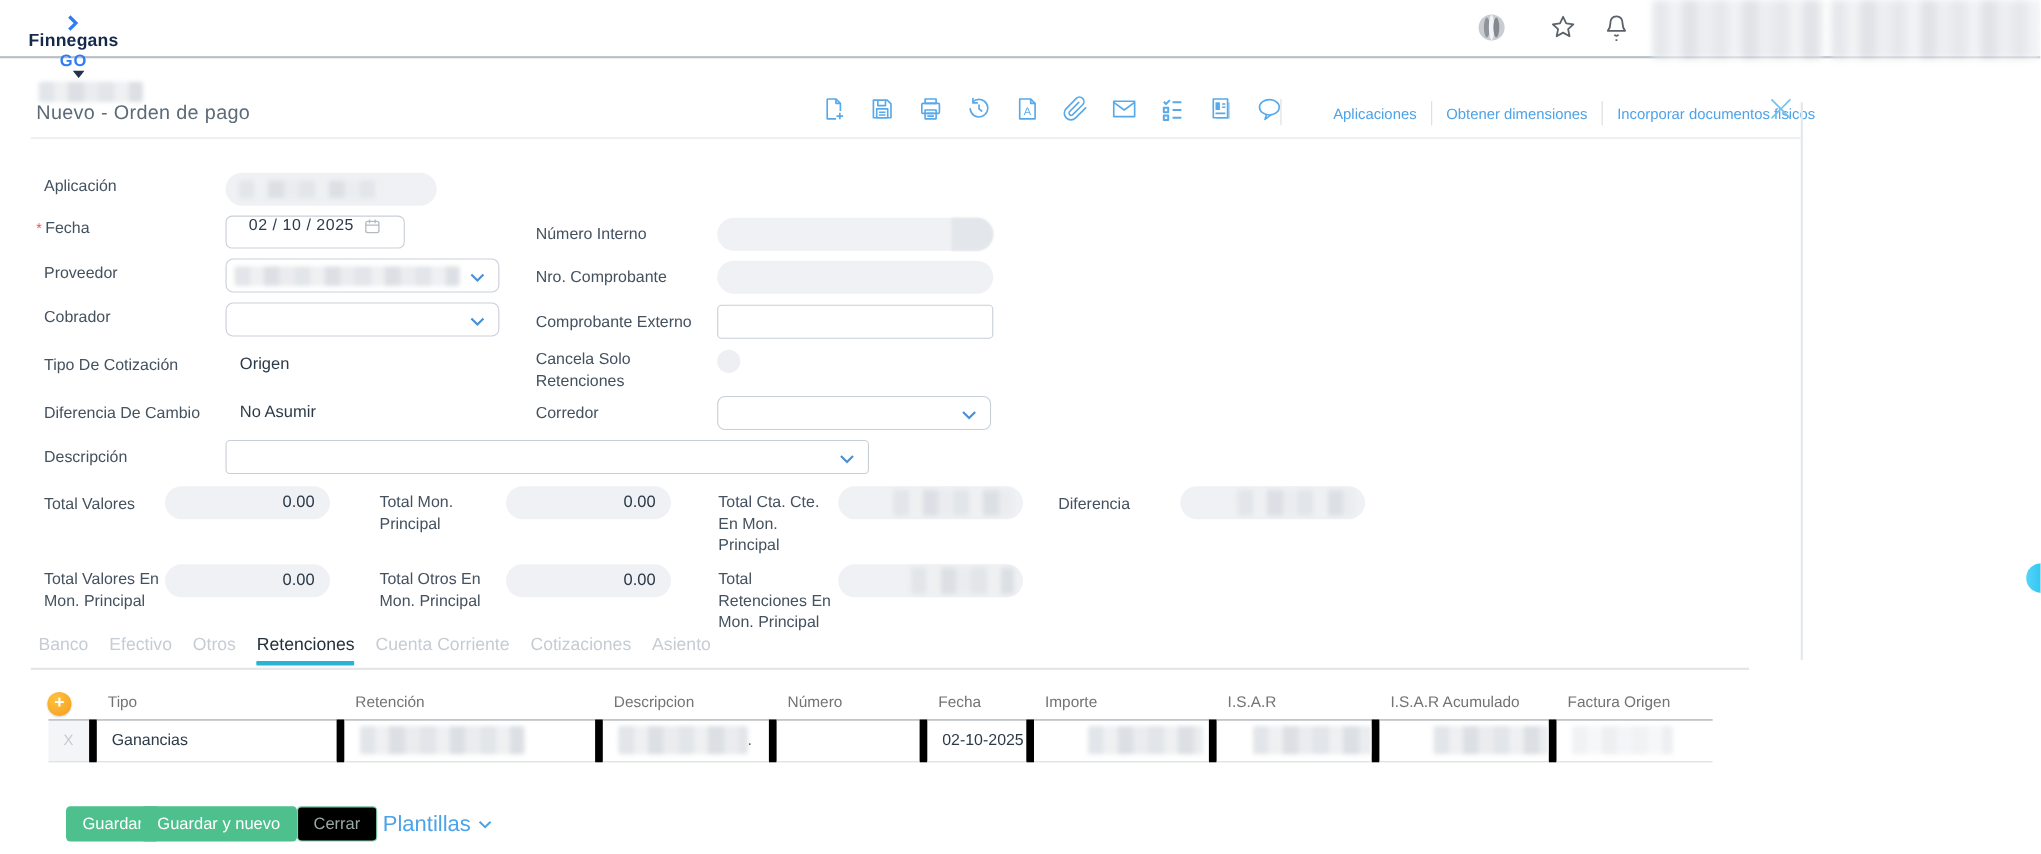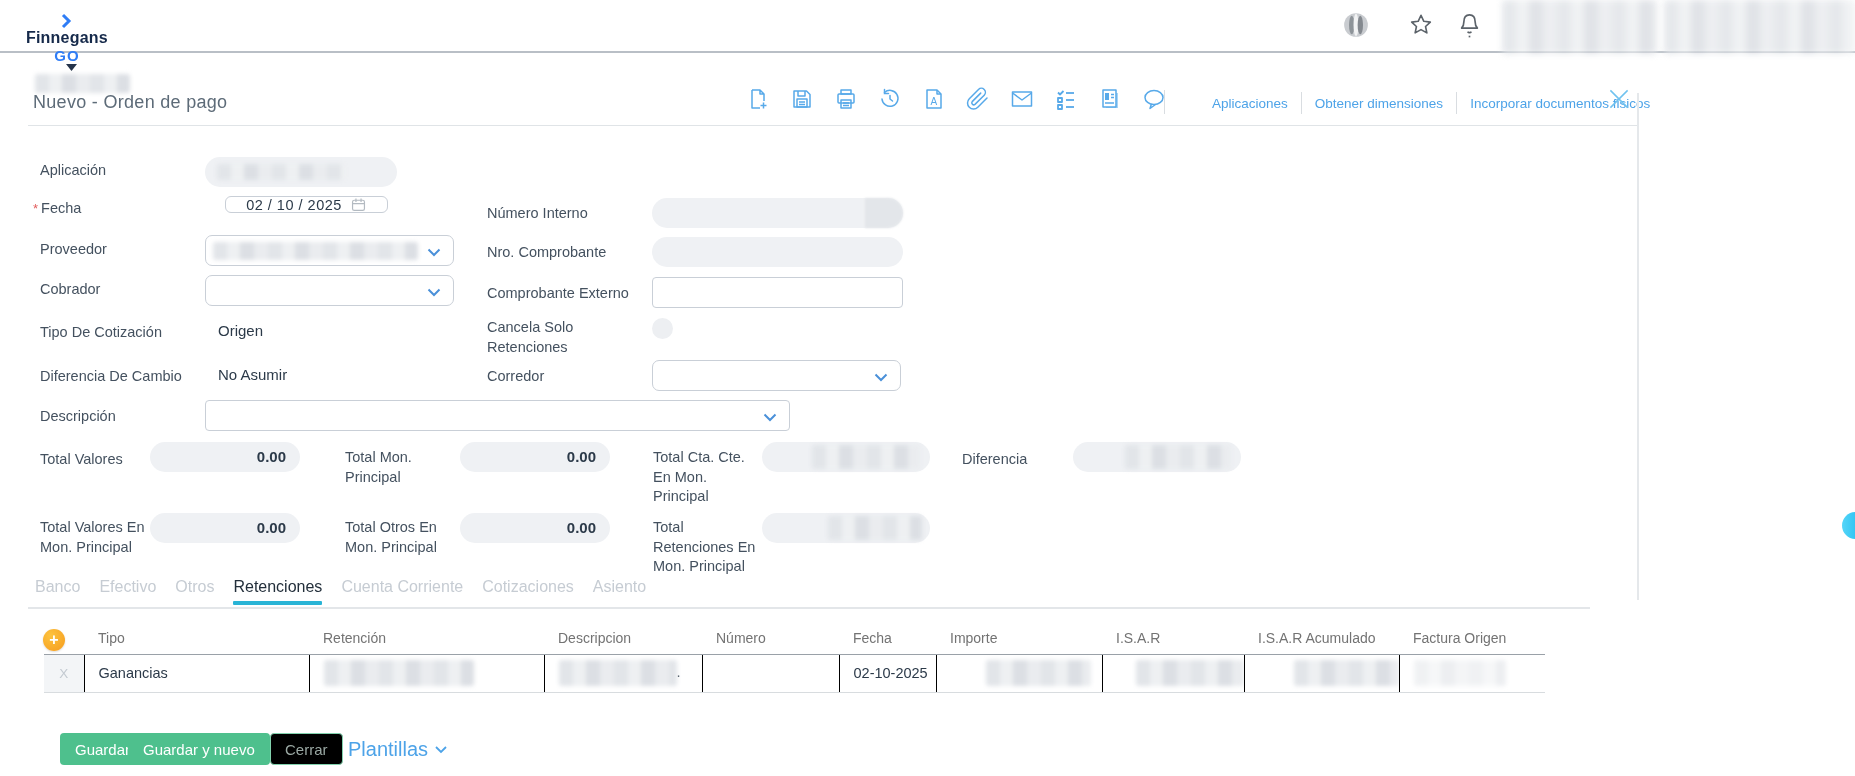--- a/index.html
+++ b/index.html
@@ -41,46 +41,46 @@
   .tb-links .vd { width:1px; height:22px; background:#d9dde1; margin:0 13px; }
   .close-x { position:absolute; left:1605px; top:85px; width:28px; height:28px; cursor:pointer; }
   .hr-title { position:absolute; left:28px; top:125px; width:1609px; height:1px; background:#e0e4e7; }
   .vr-card  { position:absolute; left:1637px; top:93px; width:2px; height:507px; background:#e5e8eb; }
 
   
   .flabel { position:absolute; font-size:14.5px; color:#44515f; line-height:1.35; }
   .req { color:#e25d5d; font-size:13px; }
   .pill { position:absolute; background:#eff1f4; border-radius:16px; height:30px; }
   .pill .pval { display:block; text-align:right; line-height:30px; padding-right:14px;
-                font-size:15px; color:#2c3a49;font-weight:bold; }
+                font-size:15px; color:#2c3a49; }
   .inputbox { position:absolute; background:#fff; border:1px solid #c9cfd7; border-radius:4px; height:31px; }
   .selectbox { position:absolute; background:#fff; border:1px solid #c9cfd7; border-radius:7px; height:31px; cursor:pointer; }
   .chev { position:absolute; right:12px; top:12px; }
-  .datebox { position:absolute; left:205px; top:196px; width:163px; height:17px; background:#fff;
-             border:1px solid #c9cfd7; border-radius:6px; display:flex; align-items:center;
-             justify-content:center; gap:8px; cursor:text;margin-left:20px; }
+  .datebox { position:absolute; left:205px; top:196px; width:163px; height:30px; background:#fff;
+             border:1px solid #c9cfd7; border-radius:6px; display:flex; align-items:flex-start;
+             justify-content:center; gap:8px; cursor:text; }
   .datebox .dval { font-size:14.5px; color:#2c3a49; letter-spacing:.5px; }
   .staticval { position:absolute; font-size:15px; color:#2c3a49; }
   .togglecircle { position:absolute; left:652px; top:318px; width:21px; height:21px;
                   border-radius:50%; background:#edeff2; }
 
   
   .tabs { position:absolute; left:35px; top:578px; display:flex; gap:19px; }
   .tab { font-size:16px; color:#c6ccd3; padding-bottom:9px; position:relative; cursor:pointer; white-space:nowrap; }
   .tab.active { color:#232f3b; }
   .tab.active::after { content:""; position:absolute; left:0; right:0; bottom:0; height:4px;
                        background:#29b4d6; border-radius:1px; }
   .tabline { position:absolute; left:28px; top:607px; width:1562px; height:2px; background:#e3e6e9; }
 
   
   .grid { position:absolute; left:44px; top:626px; border-collapse:collapse; table-layout:fixed; }
   .grid th { height:28px; font-weight:normal; font-size:14px; color:#737373; text-align:left;
              padding:0 0 4px 14px; border-bottom:1.5px solid #9aa1a8; white-space:nowrap; overflow:hidden; }
   .grid td { height:38px; font-size:14.5px; color:#2c3a49; padding:0 0 0 14px;
-             border-bottom:1.5px solid #d8dcdf; border-left:1px solid #000000; white-space:nowrap; overflow:hidden; }
+             border-bottom:1.5px solid #d8dcdf; border-left:7px solid #000000; white-space:nowrap; overflow:hidden; }
   .grid td:first-child { border-left:none; background:#f3f5f7; text-align:center; padding:0; }
   .grid th:first-child { padding:0; }
   .del-x { color:#c3cad1; font-size:13.5px; cursor:pointer; display:inline-block; width:100%; }
   .addbtn { position:absolute; left:43px; top:629px; width:22px; height:22px; border-radius:50%;
             background:radial-gradient(circle at 35% 30%, #fdc33e, #f59b1e); color:#fff;
             font-size:16px; font-weight:bold; line-height:21px; text-align:center; cursor:pointer;
             box-shadow:0 1px 2px rgba(0,0,0,.15); }
   .cell-redact { height:26px; border-radius:3px; display:inline-block; vertical-align:middle; }
 
   

